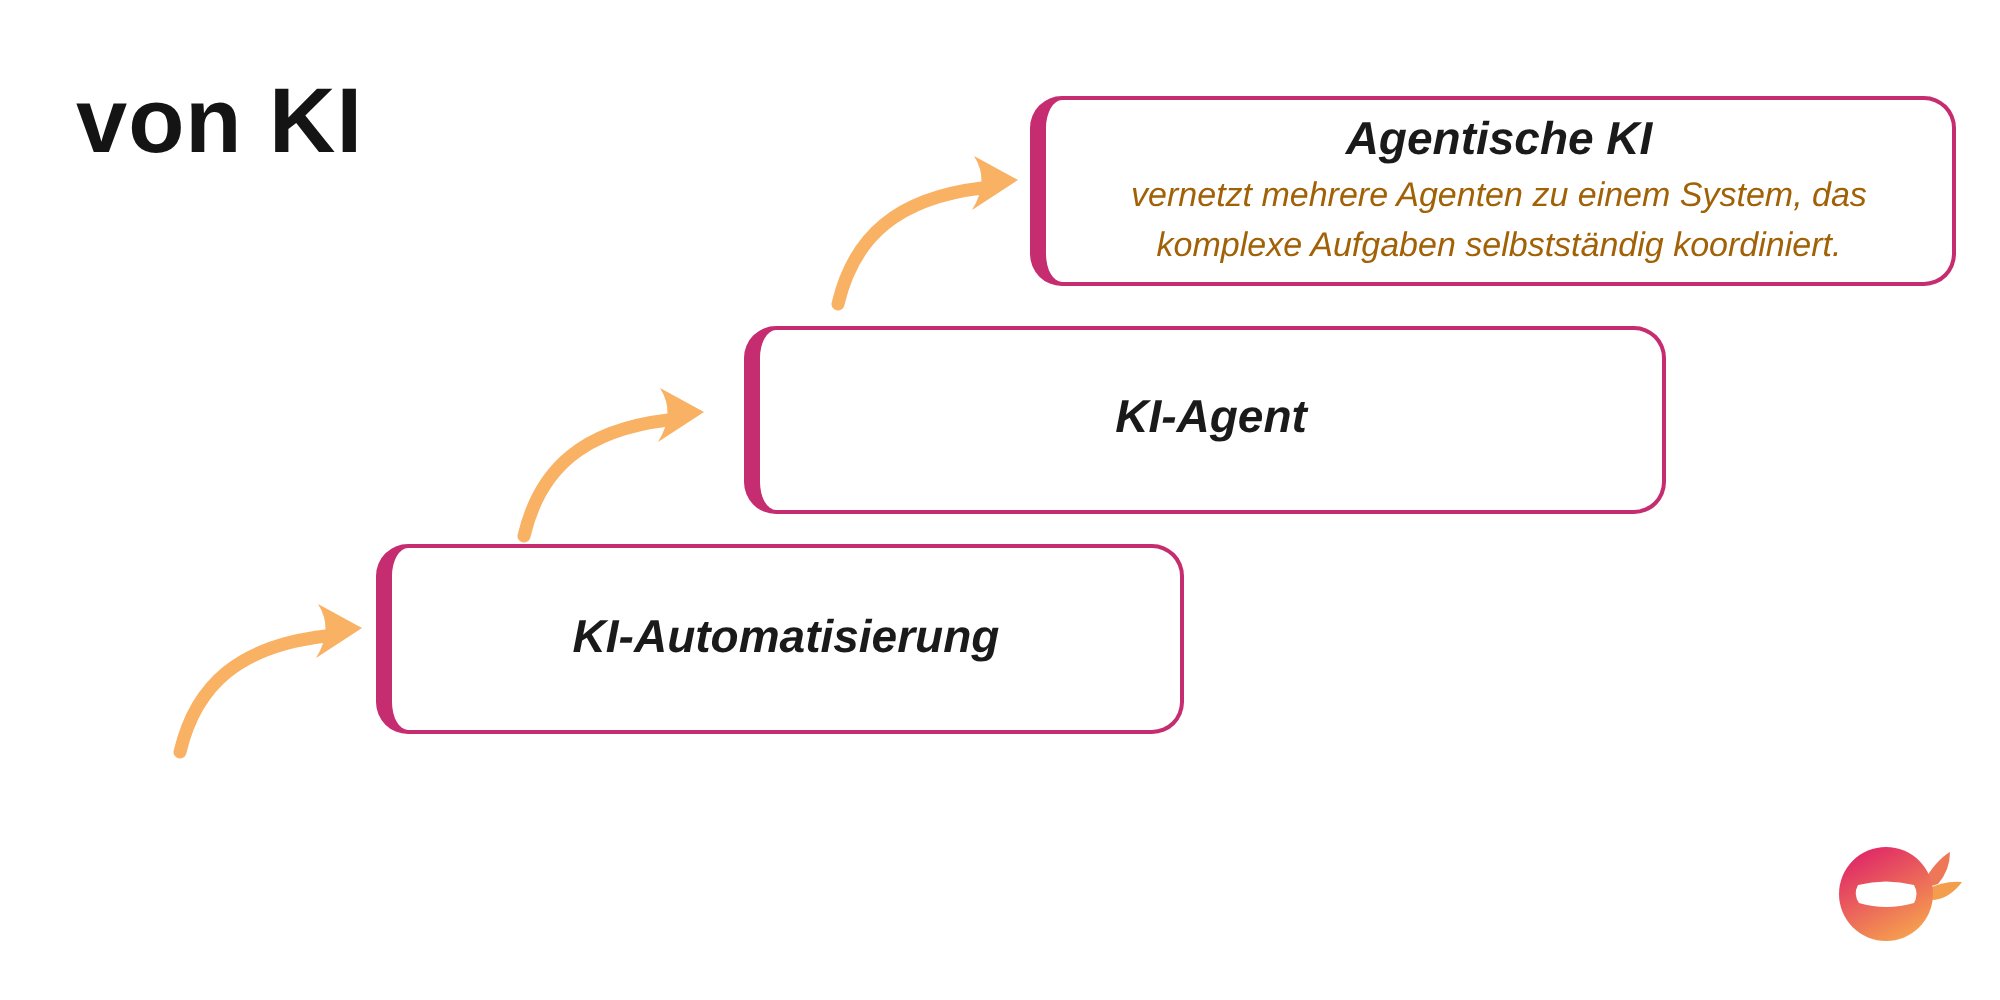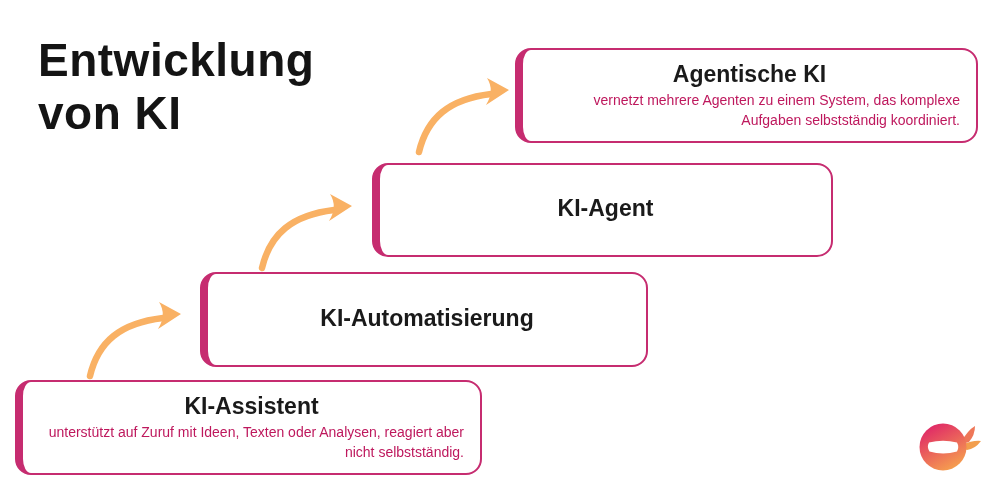--- a/index.html
+++ b/index.html
@@ -26,50 +26,49 @@
     box-sizing: border-box;
     background: #ffffff;
     border: 2.5px solid #C62C70;
     border-left: 8px solid #C62C70;
     border-radius: 16px;
     display: flex;
     flex-direction: column;
     justify-content: center;
     align-items: center;
     text-align: center;
-    padding: 6px 16px;
+    padding: 6px 4px;
+    font-style: italic;
   }
   .stage .h {
     font-size: 23px;
     font-weight: 700;
     color: #1a1a1a;
     margin-bottom: 3px;
     white-space: nowrap;
   }
   .stage .d {
-    font-size: 14px;
+    font-size: 17px;
     line-height: 1.42;
-    color: #be185d;
-    text-align: right;
+    color: #a16207;
   }
   .box1 { left: 15px;  top: 380px; width: 467px; height: 95px; }
-  .box2 { left: 200px; top: 272px; width: 448px; height: 95px; }
+  .box2 { left: 188px; top: 272px; width: 404px; height: 95px; }
   .box3 { left: 372px; top: 163px; width: 461px; height: 94px; }
   .box4 { left: 515px; top: 48px;  width: 463px; height: 95px; }
   .arrows, .logo { position: absolute; pointer-events: none; }
   .arrows { left: 0; top: 0; width: 1000px; height: 500px; }
   .logo { left: 903px; top: 410px; width: 85px; height: 80px; }
 </style>
 </head>
 <body>
 
 <div class="canvas">
 
   <div class="title">
-    <div>Entwicklung</div>
     <div>von KI</div>
   </div>
 
   <svg class="arrows" viewBox="0 0 1000 500" xmlns="http://www.w3.org/2000/svg">
 
     <g>
       <path d="M 90,376 C 98,342 120,323 163,318" fill="none" stroke-width="6.5" stroke-linecap="round" stroke="#F9B164"></path>
       <path d="M 181,314 L 159,302 Q 167,314.5 158,329 Z" stroke="none" fill="#F9B164"></path>
     </g>
 
@@ -77,24 +76,20 @@
       <path d="M 262,268 C 270,234 292,215 334,210" fill="none" stroke-width="6.5" stroke-linecap="round" stroke="#F9B164"></path>
       <path d="M 352,206 L 330,194 Q 338,206.5 329,221 Z" stroke="none" fill="#F9B164"></path>
     </g>
 
     <g>
       <path d="M 419,152 C 427,118 449,99 491,94" fill="none" stroke-width="6.5" stroke-linecap="round" stroke="#F9B164"></path>
       <path d="M 509,90 L 487,78 Q 495,90.5 486,105 Z" stroke="none" fill="#F9B164"></path>
     </g>
   </svg>
 
-  <div class="stage box1">
-    <div class="h">KI-Assistent</div>
-    <div class="d">unterstützt auf Zuruf mit Ideen, Texten oder Analysen, reagiert aber nicht selbstständig.</div>
-  </div>
 
   <div class="stage box2">
     <div class="h">KI-Automatisierung</div>
   </div>
 
   <div class="stage box3">
     <div class="h">KI-Agent</div>
   </div>
 
   <div class="stage box4">

